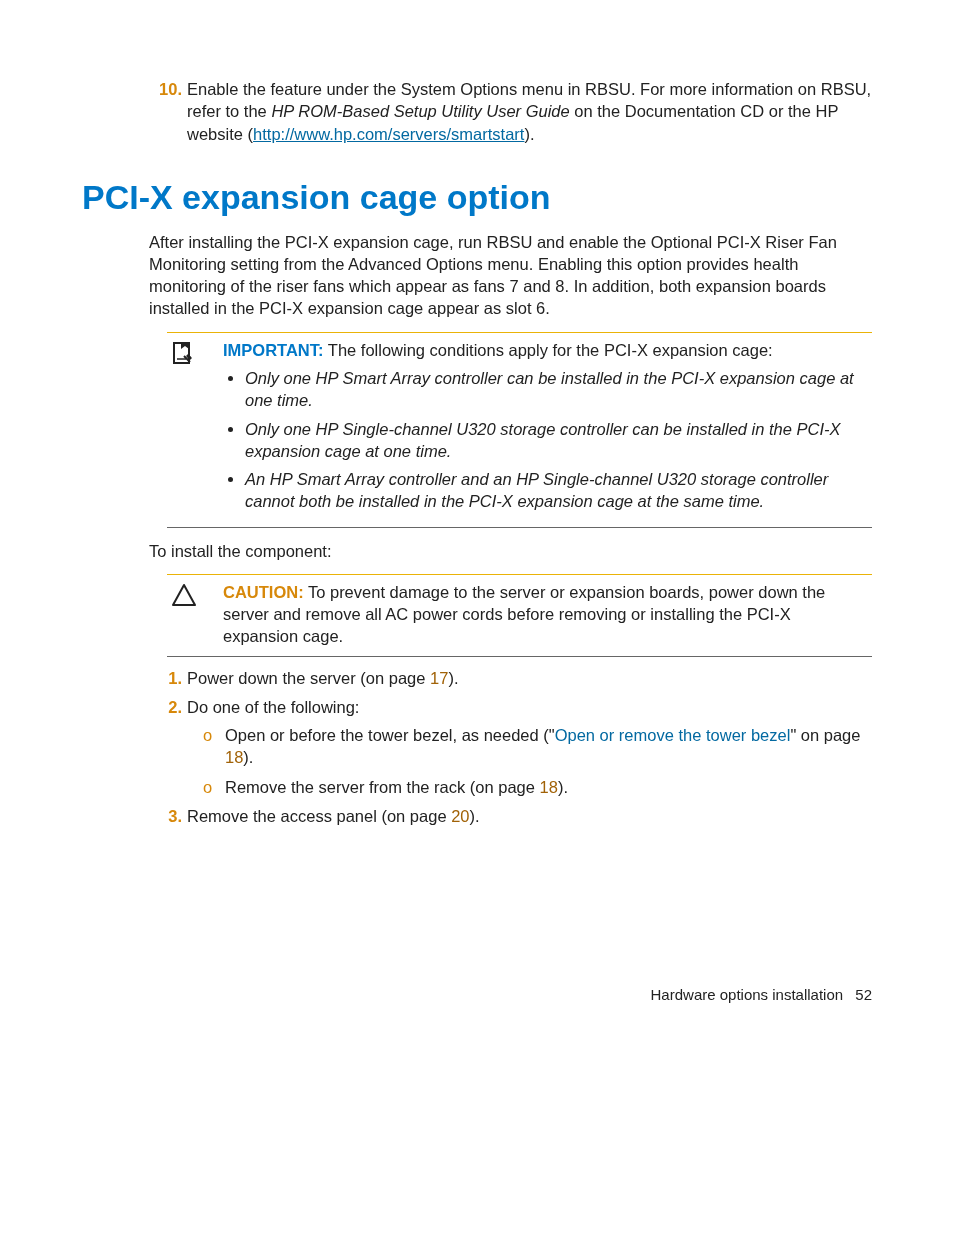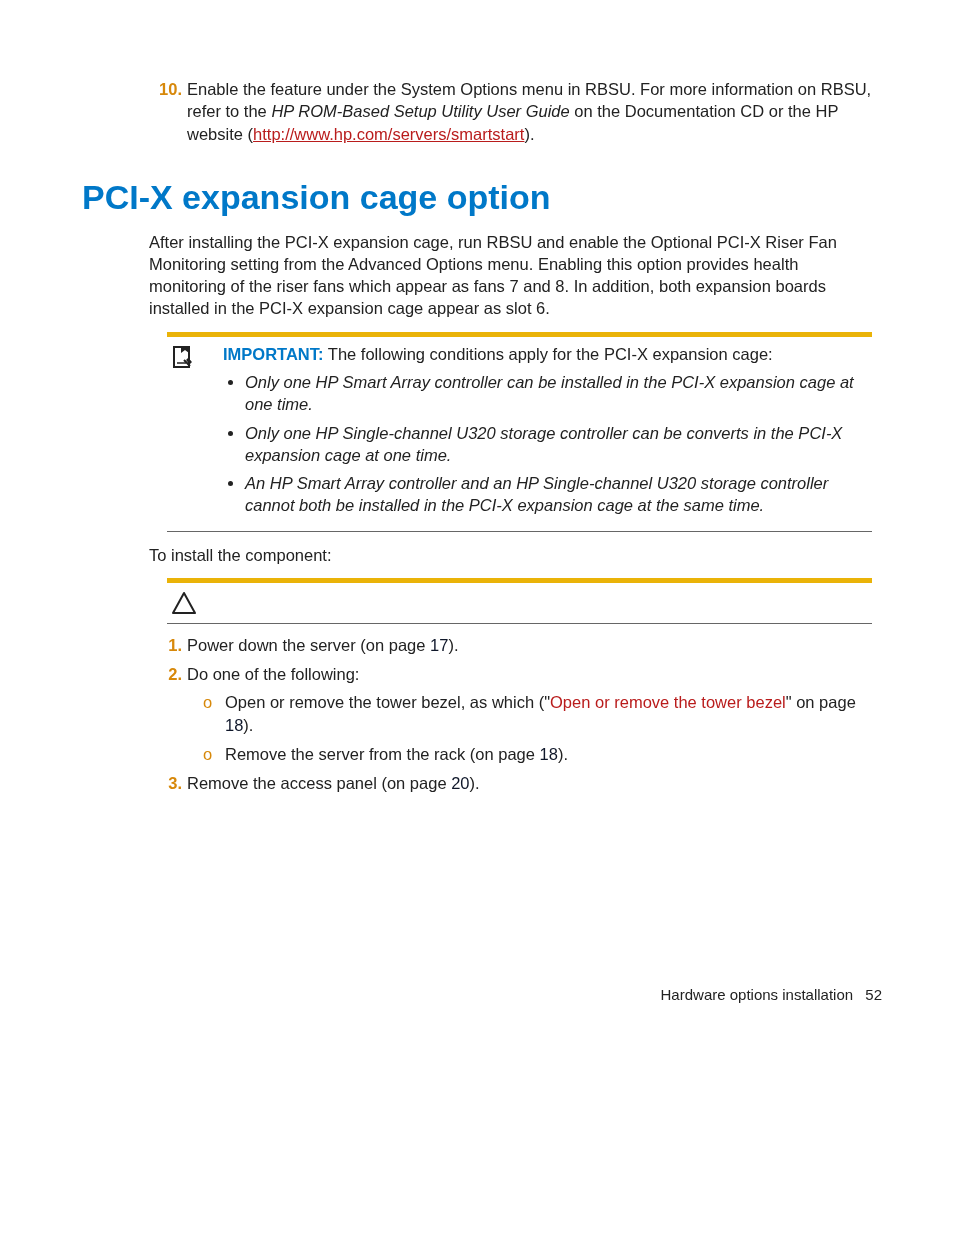--- a/index.html
+++ b/index.html
@@ -34,38 +34,38 @@
   .ol-continued > li .marker {
     position: absolute;
     left: -33px;
     width: 28px;
     text-align: right;
     color: #d7880a;
     font-weight: 600;
   }
   .italic { font-style: italic; }
   .link {
-    color: #b91c1c;
+    color: #0369a1;
     text-decoration: underline;
     cursor: pointer;
   }
   h1 {
     color: #0078c8;
     font-weight: 700;
     font-size: 34px;
     margin: 30px 0 10px 0;
   }
   .body-block {
     margin-left: 67px;
     margin-bottom: 12px;
   }
   .callout {
     margin-left: 85px;
     margin-bottom: 8px;
-    border-top: 5px solid #eab308;
+    border-top: 1px solid #eab308;
     border-bottom: 1px solid #666;
     padding: 6px 0 8px 0;
     display: flex;
   }
   .callout .icon-col {
     width: 52px;
     flex: 0 0 52px;
     display: flex;
     justify-content: flex-start;
     padding-left: 4px;
@@ -114,25 +114,25 @@
   .sub-ol > li {
     position: relative;
     margin-bottom: 7px;
   }
   .sub-ol > li .sub-marker {
     position: absolute;
     left: -22px;
     color: #d7880a;
     font-weight: 400;
   }
-  .pagenum { color: #0f172a; }
+  .pagenum { color: #a16207; }
   .footer {
     position: absolute;
     bottom: 47px;
-    right: 72px;
+    right: 82px;
     font-size: 15px;
   }
   .footer .sec { margin-right: 8px; }
   svg { display: block; }
 </style>
 </head>
 <body>
 <div class="page">
 
 <ol class="ol-continued">
@@ -153,48 +153,51 @@
       <path d="M10 2 h8 v6 l-4 -3 l-4 3 z" fill="#222"></path>
       <line x1="6" y1="18" x2="15" y2="18" stroke="#222" stroke-width="1.5"></line>
       <path d="M13 15 l6 6 M19 15 l-2 2" stroke="#222" stroke-width="2" fill="none"></path>
       <path d="M17 13 l4 4 -2 2 -4 -4 z" fill="#222"></path>
     </svg>
   </div>
   <div class="text-col">
     <span class="label">IMPORTANT:</span><span>  The following conditions apply for the PCI-X expansion cage:</span>
     <ul class="important-list">
       <li>Only one HP Smart Array controller can be installed in the PCI-X expansion cage at one time.</li>
-      <li>Only one HP Single-channel U320 storage controller can be converts in the PCI-X expansion cage at one time.</li>
+      <li>Only one HP Single-channel U320 storage controller can be installed in the PCI-X expansion cage at one time.</li>
       <li>An HP Smart Array controller and an HP Single-channel U320 storage controller cannot both be installed in the PCI-X expansion cage at the same time.</li>
     </ul>
   </div>
 </div>
 
 <div class="body-block" style="margin-top:12px;">To install the component:</div>
 
 <div class="callout">
   <div class="icon-col">
     <svg width="26" height="24" viewBox="0 0 26 24">
       <path d="M13 2 L24 22 L2 22 Z" fill="none" stroke="#222" stroke-width="2" stroke-linejoin="round"></path>
     </svg>
   </div>
+  <div class="text-col">
+    <span class="caution-label">CAUTION:</span><span>  To prevent damage to the server or expansion boards, power down the server and remove all AC power cords before removing or installing the PCI-X expansion cage.</span>
+  </div>
 </div>
 
 <ol class="ol-steps">
   <li>
     <span class="marker">1.</span>
     <span>Power down the server (on page </span><a class="pagenum">17</a><span>).</span>
   </li>
   <li>
     <span class="marker">2.</span>
     <span>Do one of the following:</span>
     <ol class="sub-ol">
       <li>
         <span class="sub-marker">o</span>
-        <span>Open or remove the tower bezel, as which ("</span><a class="link" style="text-decoration:none;">Open or remove the tower bezel</a><span>" on page </span><a class="pagenum">18</a><span>).</span>
+        <span>Open or before the tower bezel, as needed ("</span><a class="link" style="text-decoration:none;">Open or remove the tower bezel</a><span>" on page </span><a class="pagenum">18</a><span>).</span>
       </li>
       <li>
         <span class="sub-marker">o</span>
         <span>Remove the server from the rack (on page </span><a class="pagenum">18</a><span>).</span>
       </li>
     </ol>
   </li>
   <li>
     <span class="marker">3.</span>
     <span>Remove the access panel (on page </span><a class="pagenum">20</a><span>).</span>

